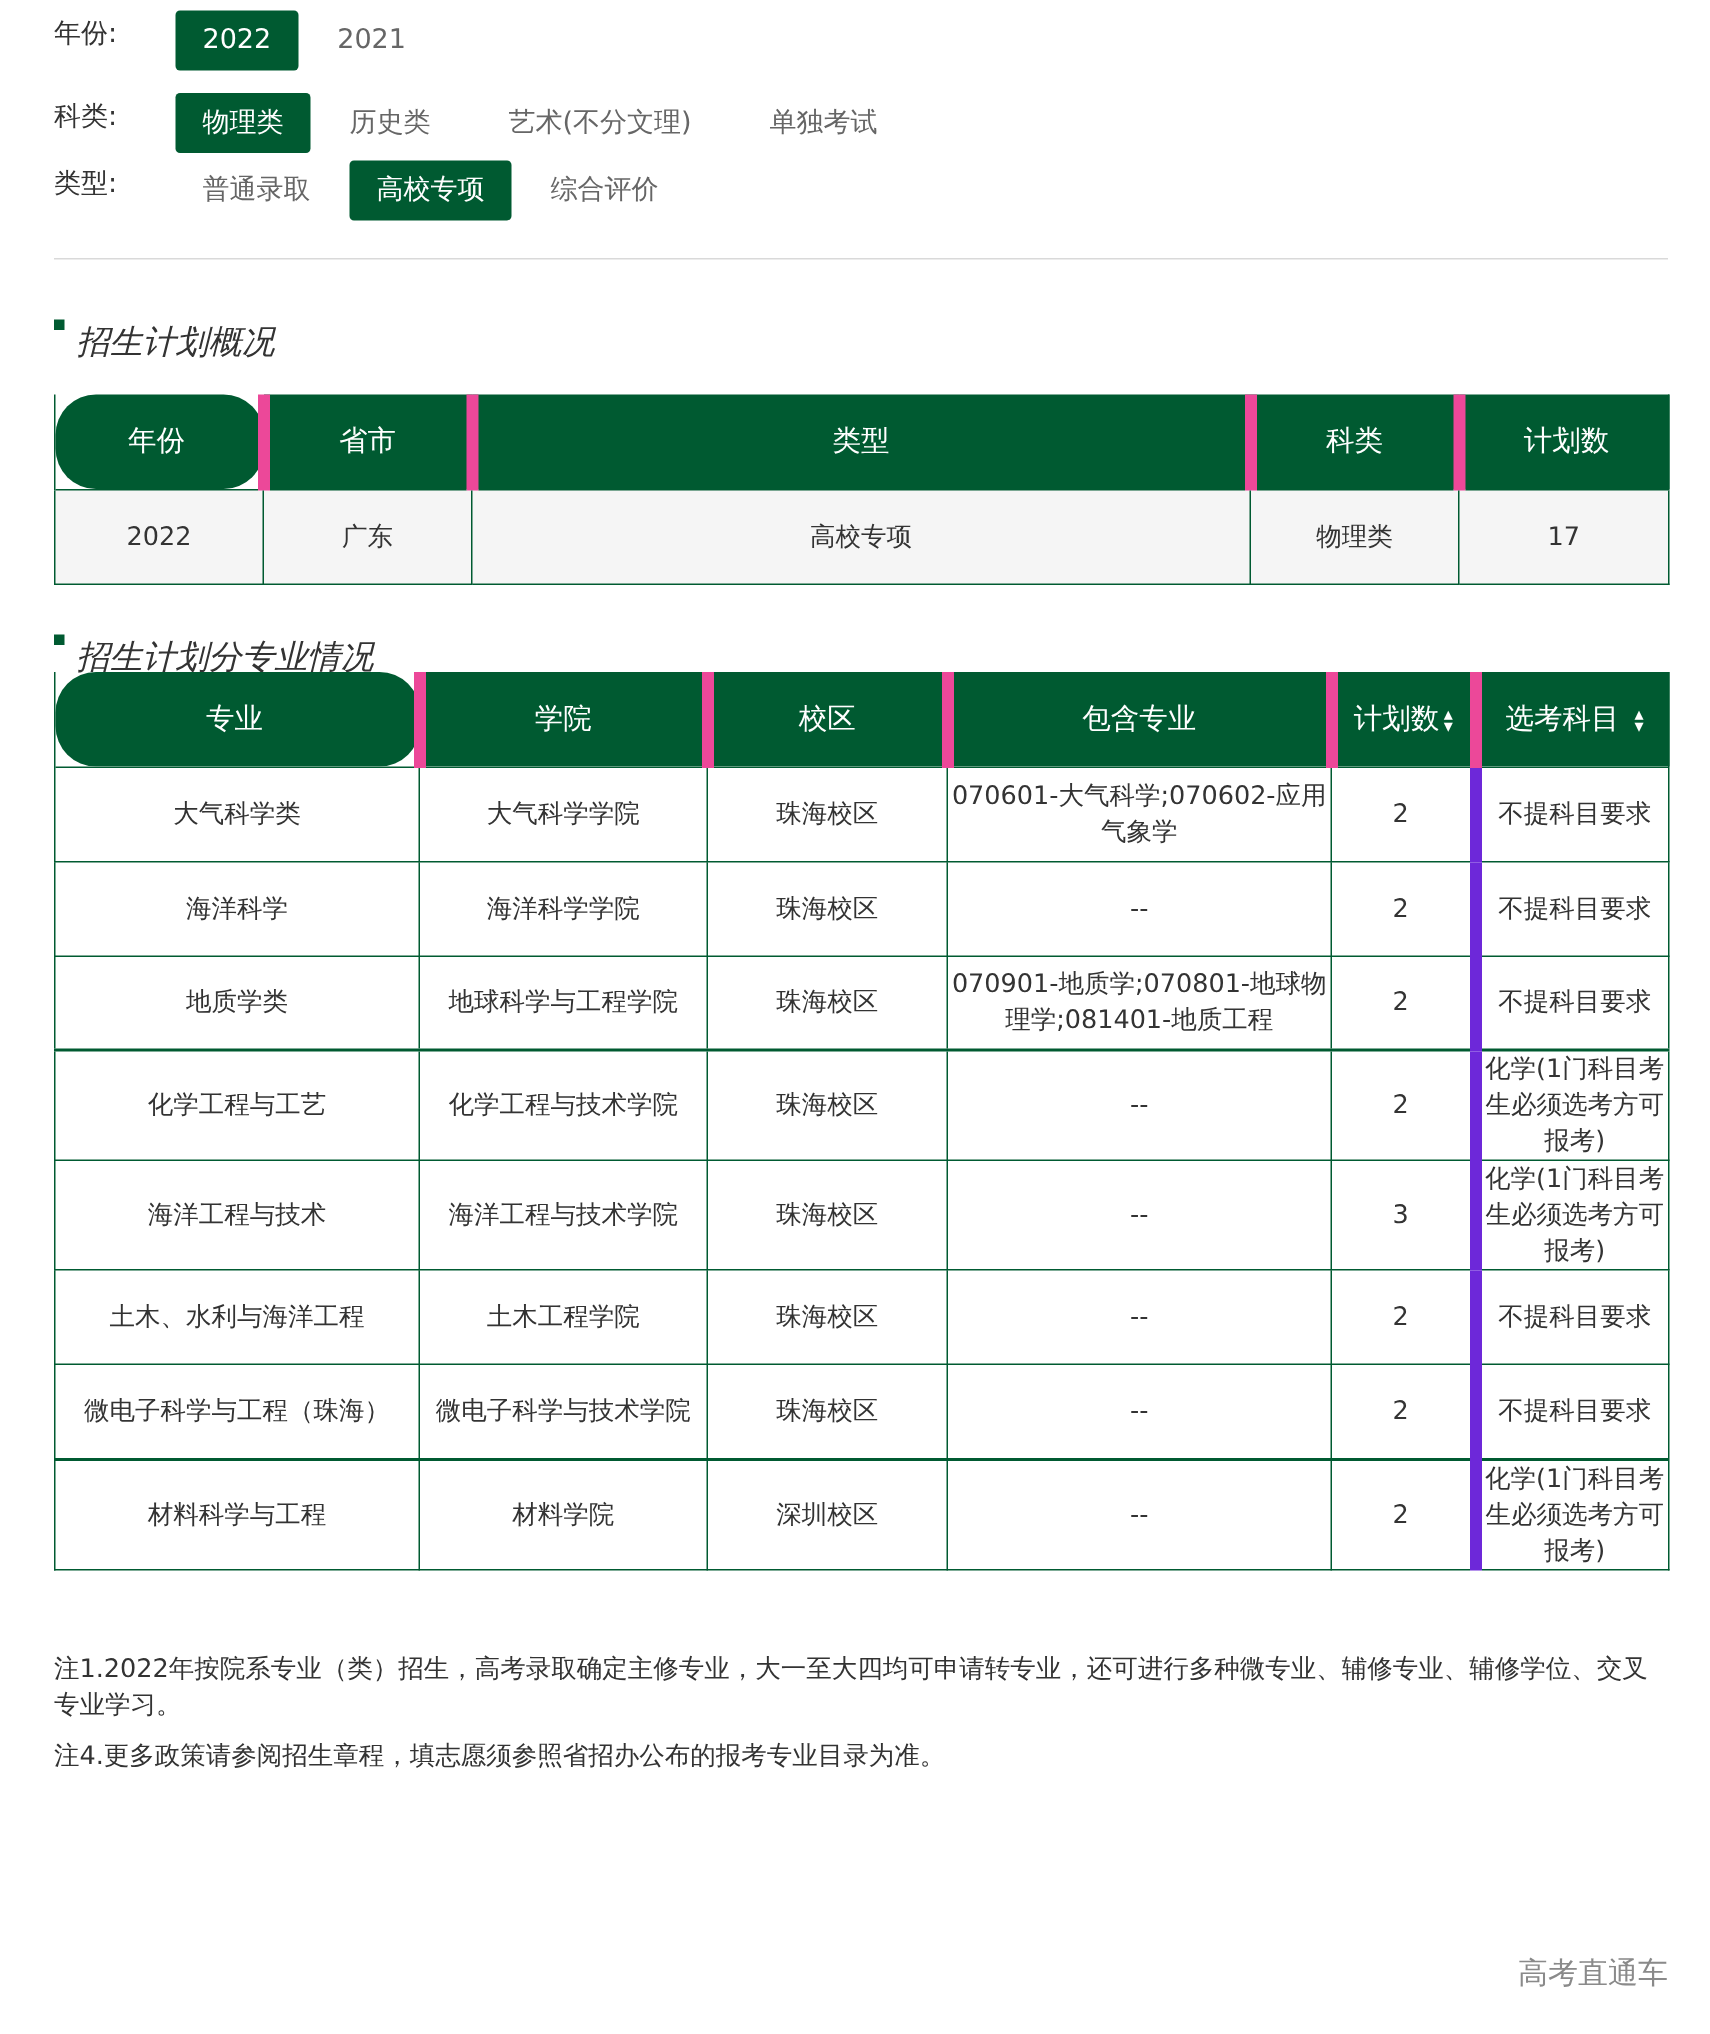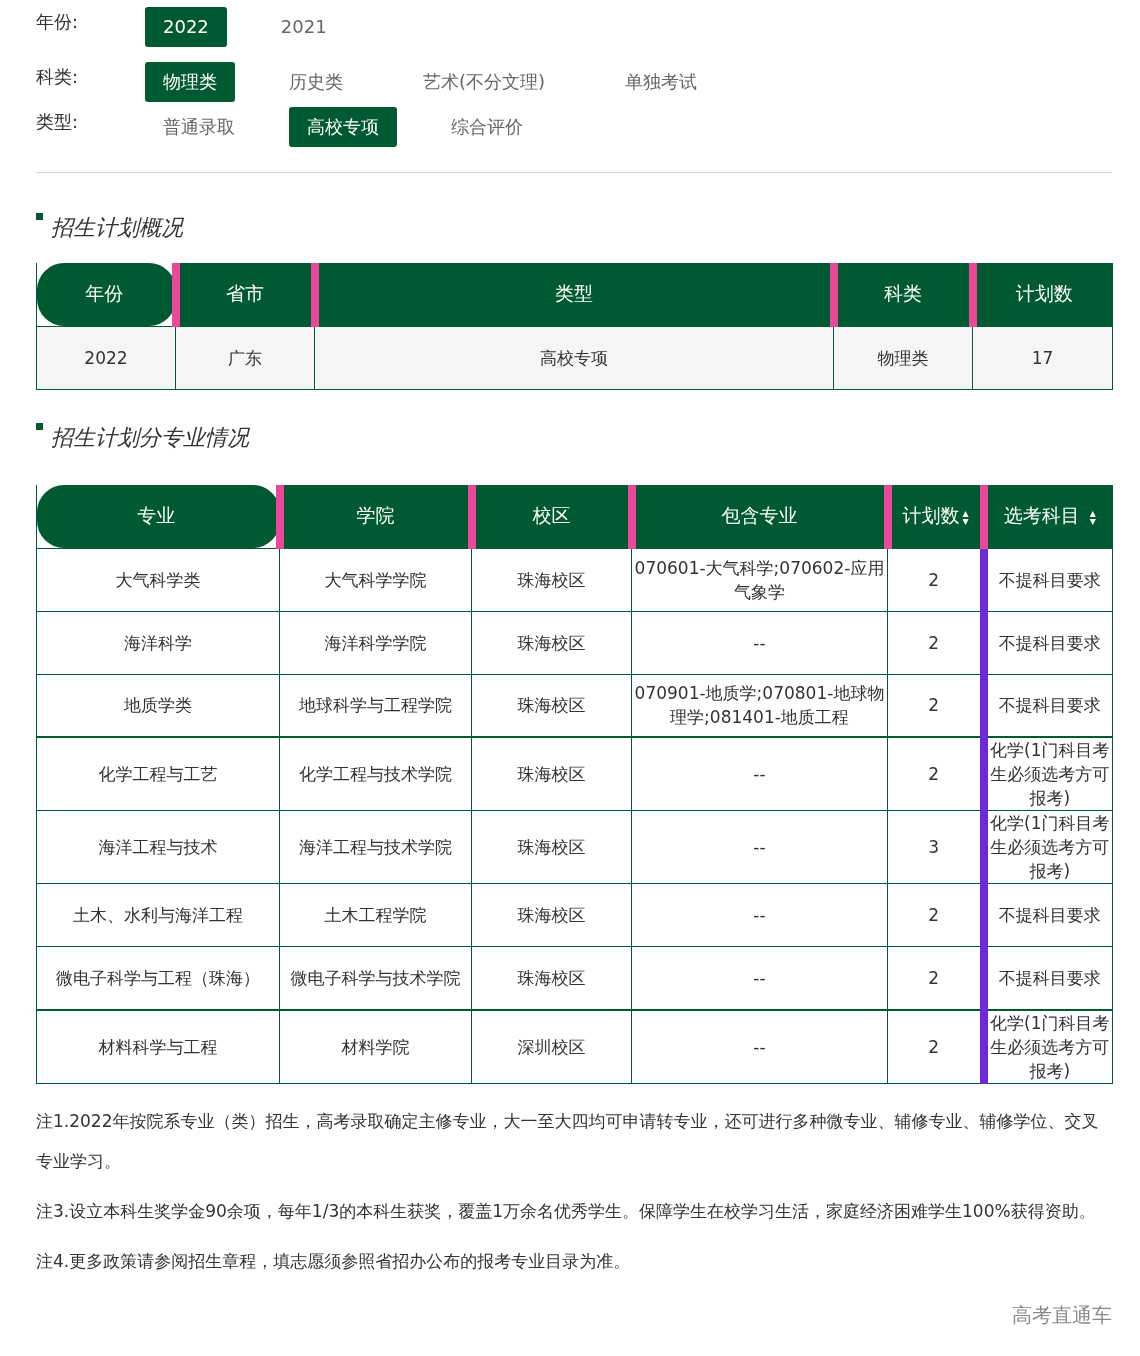--- a/index.html
+++ b/index.html
@@ -1,47 +1,47 @@
 <!DOCTYPE html>
 <html><head>
 <meta charset="utf-8">
 <style>
   * { box-sizing: border-box; margin: 0; padding: 0; }
   html, body { width: 1140px; height: 1356px; background: #ffffff; }
   body { font-family: "DejaVu Sans", "Liberation Sans", sans-serif; color: #333333; position: relative; overflow: hidden; }
   .filters { position: absolute; left: 36px; top: 0; width: 1076px; }
-  .filter-row { display: flex; align-items: center; height: 54px; position: absolute; left: 0; gap: 28px; }
+  .filter-row { display: flex; align-items: center; height: 54px; position: absolute; left: 0; }
   .filter-row.r0 { top: 0px; }
   .filter-row.r1 { top: 55px; }
   .filter-row.r2 { top: 100px; }
   .filter-label { font-size: 18px; color: #333; width: 81px; position: relative; top: -5px; }
   .chip { height: 40px; line-height: 40px; padding: 0 18px; font-size: 18px; color: #666; border-radius: 3px; margin-right: 8px; cursor: pointer; white-space: nowrap; }
   .chip.active { background: #005a31; color: #ffffff; }
   .divider { position: absolute; left: 36px; top: 172px; width: 1076px; height: 1px; background: #d9d9d9; }
   .section-title { position: absolute; left: 36px; font-size: 22px; color: #333; display: flex; align-items: flex-start; font-style: italic; }
   .section-title .bullet { width: 7px; height: 7px; background: #005a31; margin-right: 8px; }
   table { border-collapse: collapse; position: absolute; left: 36px; width: 1076px; table-layout: fixed; }
   th { background: #005a31; color: #ffffff; font-weight: normal; font-size: 19px; border-left: 8px solid #ec4899; border-right: 2px solid #ffffff; text-align: center; }
   th:first-child { border-left: 1px solid #005a31; border-radius: 27px; }
   th:last-child { border-right: 1px solid #005a31; }
   td { border: 1px solid #005a31; text-align: center; font-size: 17px; color: #333; line-height: 24px; padding: 0 2px; }
   .t1 { top: 263px; }
   .t1 th { height: 63px; }
   .t1 td { height: 63px; background: #f5f5f5; }
-  .t2 { top: 485px; }
+  .t2 { top: 448px; }
   .t2 th { height: 63px; }
   .t2 td { background: #ffffff; }
   .t2 tr.h63 td { height: 63px; }
   .t2 tr.h73 td { height: 73px; }
   .t2 tr.thick td { border-top: 2px solid #005a31; }
   .t2 td.subj { border-left: 8px solid #6d28d9; }
   .sort { display: inline-block; margin-left: 3px; font-size: 12px; vertical-align: middle; line-height: 8px; }
   .sort span { display: block; }
   .notes { position: absolute; left: 36px; top: 1101px; width: 1076px; }
-  .note { font-size: 17px; color: #333; line-height: 40px; margin-bottom: 10px; }
+  .note { font-size: 17px; color: #333; line-height: 24px; margin-bottom: 10px; }
   .watermark { position: absolute; right: 28px; top: 1302px; font-size: 20px; color: #8a8a8a; }
 </style>
 </head>
 <body>
 
 <div class="filters">
   <div class="filter-row r0">
     <span class="filter-label">年份:</span>
     <span class="chip active">2022</span>
     <span class="chip">2021</span>
@@ -183,17 +183,16 @@
       <td>深圳校区</td>
       <td>--</td>
       <td>2</td>
       <td class="subj">化学(1门科目考生必须选考方可报考)</td>
     </tr>
   </tbody>
 </table>
 
 <div class="notes">
   <p class="note">注1.2022年按院系专业（类）招生，高考录取确定主修专业，大一至大四均可申请转专业，还可进行多种微专业、辅修专业、辅修学位、交叉专业学习。</p>
-  <p class="note">注3.设立本科生奖学金90余项，每年1/3的本科生获奖，覆盖1万余名优秀学生。保障学生在校学习生活，家庭经济困难学生100%获得资助。</p>
   <p class="note">注4.更多政策请参阅招生章程，填志愿须参照省招办公布的报考专业目录为准。</p>
 </div>
 
 <div class="watermark">高考直通车</div>
 
 </body></html>

